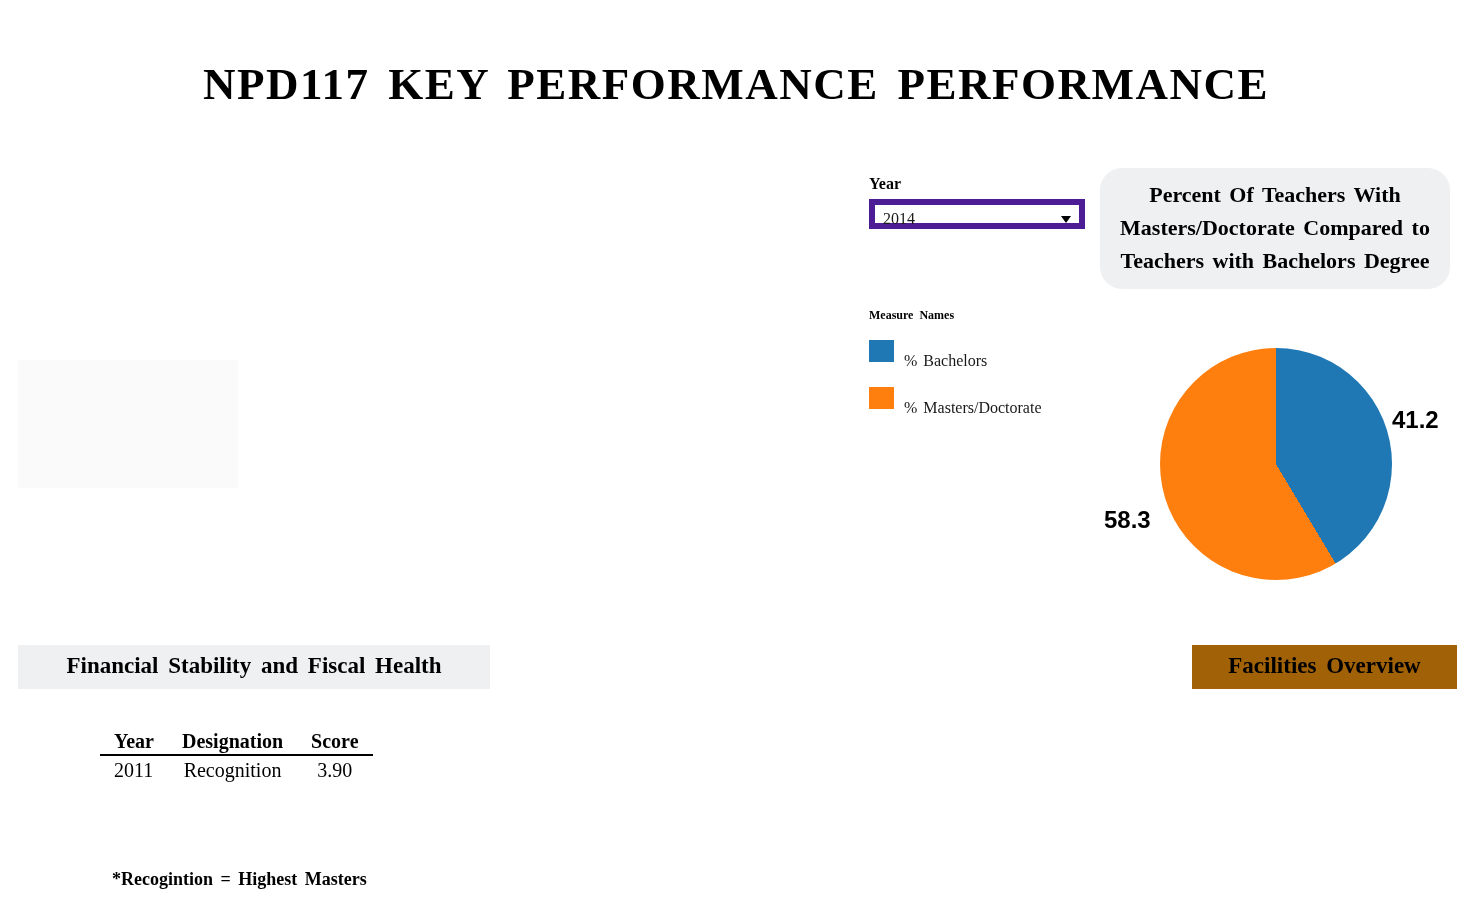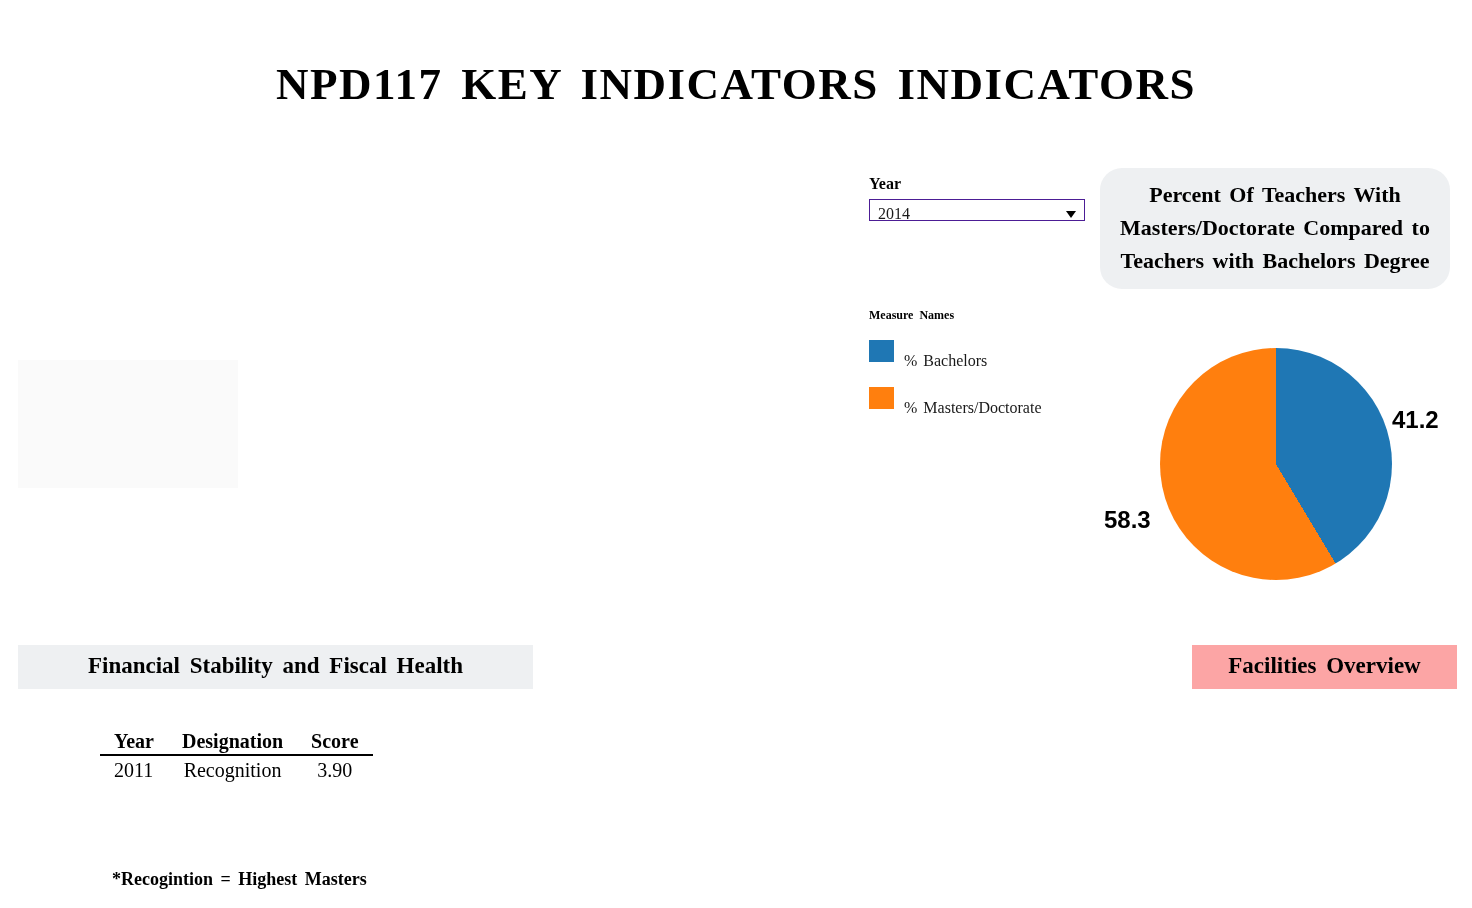--- a/index.html
+++ b/index.html
@@ -50,22 +50,22 @@
   }
   #year-filter .filter-label {
     font-family: "Liberation Serif", serif;
     font-weight: bold;
     font-size: 16px;
     color: #000000;
     margin-bottom: 6px;
   }
   #year-dropdown {
     width: 216px;
-    height: 22px;
-    border: 1px solid #4c1d95;
+    height: 30px;
+    border: 6px solid #4c1d95;
     background: #ffffff;
     position: relative;
     box-sizing: border-box;
   }
   #year-dropdown .value {
     position: absolute;
     left: 8px;
     top: 5px;
     font-family: "Liberation Serif", serif;
     font-size: 16px;
@@ -159,21 +159,21 @@
     color: #000000;
   }
   #pie-label-bachelors { left: 1392px; top: 406px; }
   #pie-label-masters   { left: 1104px; top: 506px; }
 
   
   #financial-panel-title {
     position: absolute;
     left: 18px;
     top: 645px;
-    width: 515px;
+    width: 472px;
     background: #eef0f2;
     padding: 8px 0 10px 0;
     box-sizing: border-box;
     text-align: center;
     font-family: "Liberation Serif", serif;
     font-weight: bold;
     font-size: 23px;
     word-spacing: 4px;
   }
   #financial-table {
@@ -207,34 +207,34 @@
     font-size: 18px;
     word-spacing: 3px;
   }
 
   
   #facilities-panel-title {
     position: absolute;
     left: 1192px;
     top: 645px;
     width: 265px;
-    background: #fca5a5;
+    background: #a16207;
     padding: 8px 0 10px 0;
     box-sizing: border-box;
     text-align: center;
     font-family: "Liberation Serif", serif;
     font-weight: bold;
     font-size: 23px;
     word-spacing: 4px;
   }
 </style>
 </head>
 <body>
 
-<div id="dashboard-title">NPD117 KEY INDICATORS INDICATORS</div>
+<div id="dashboard-title">NPD117 KEY PERFORMANCE PERFORMANCE</div>
 
 <div id="left-placeholder-panel"></div>
 
 <div id="year-filter">
   <div class="filter-label">Year</div>
   <div id="year-dropdown">
     <span class="value">2014</span>
     <span class="arrow-box">
         <span class="caret"></span>
       </span>

